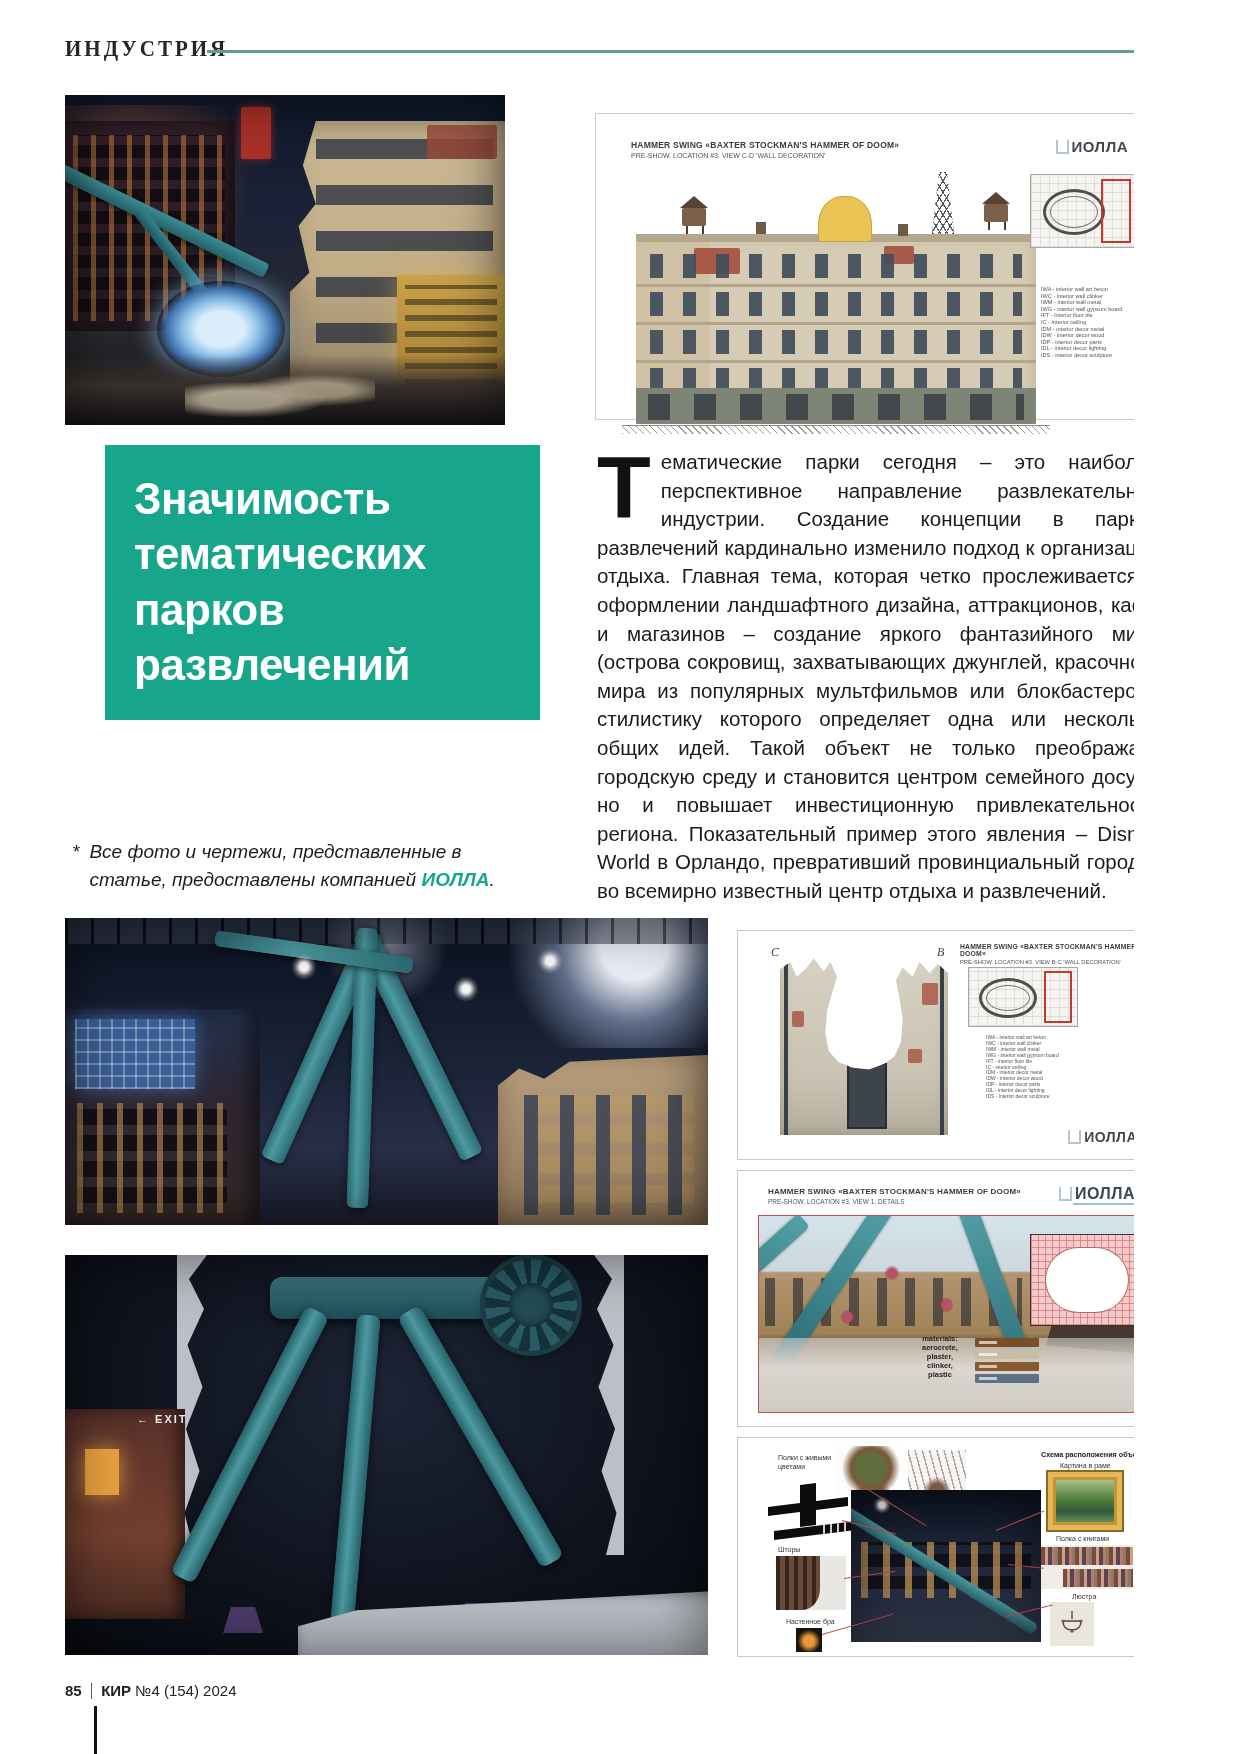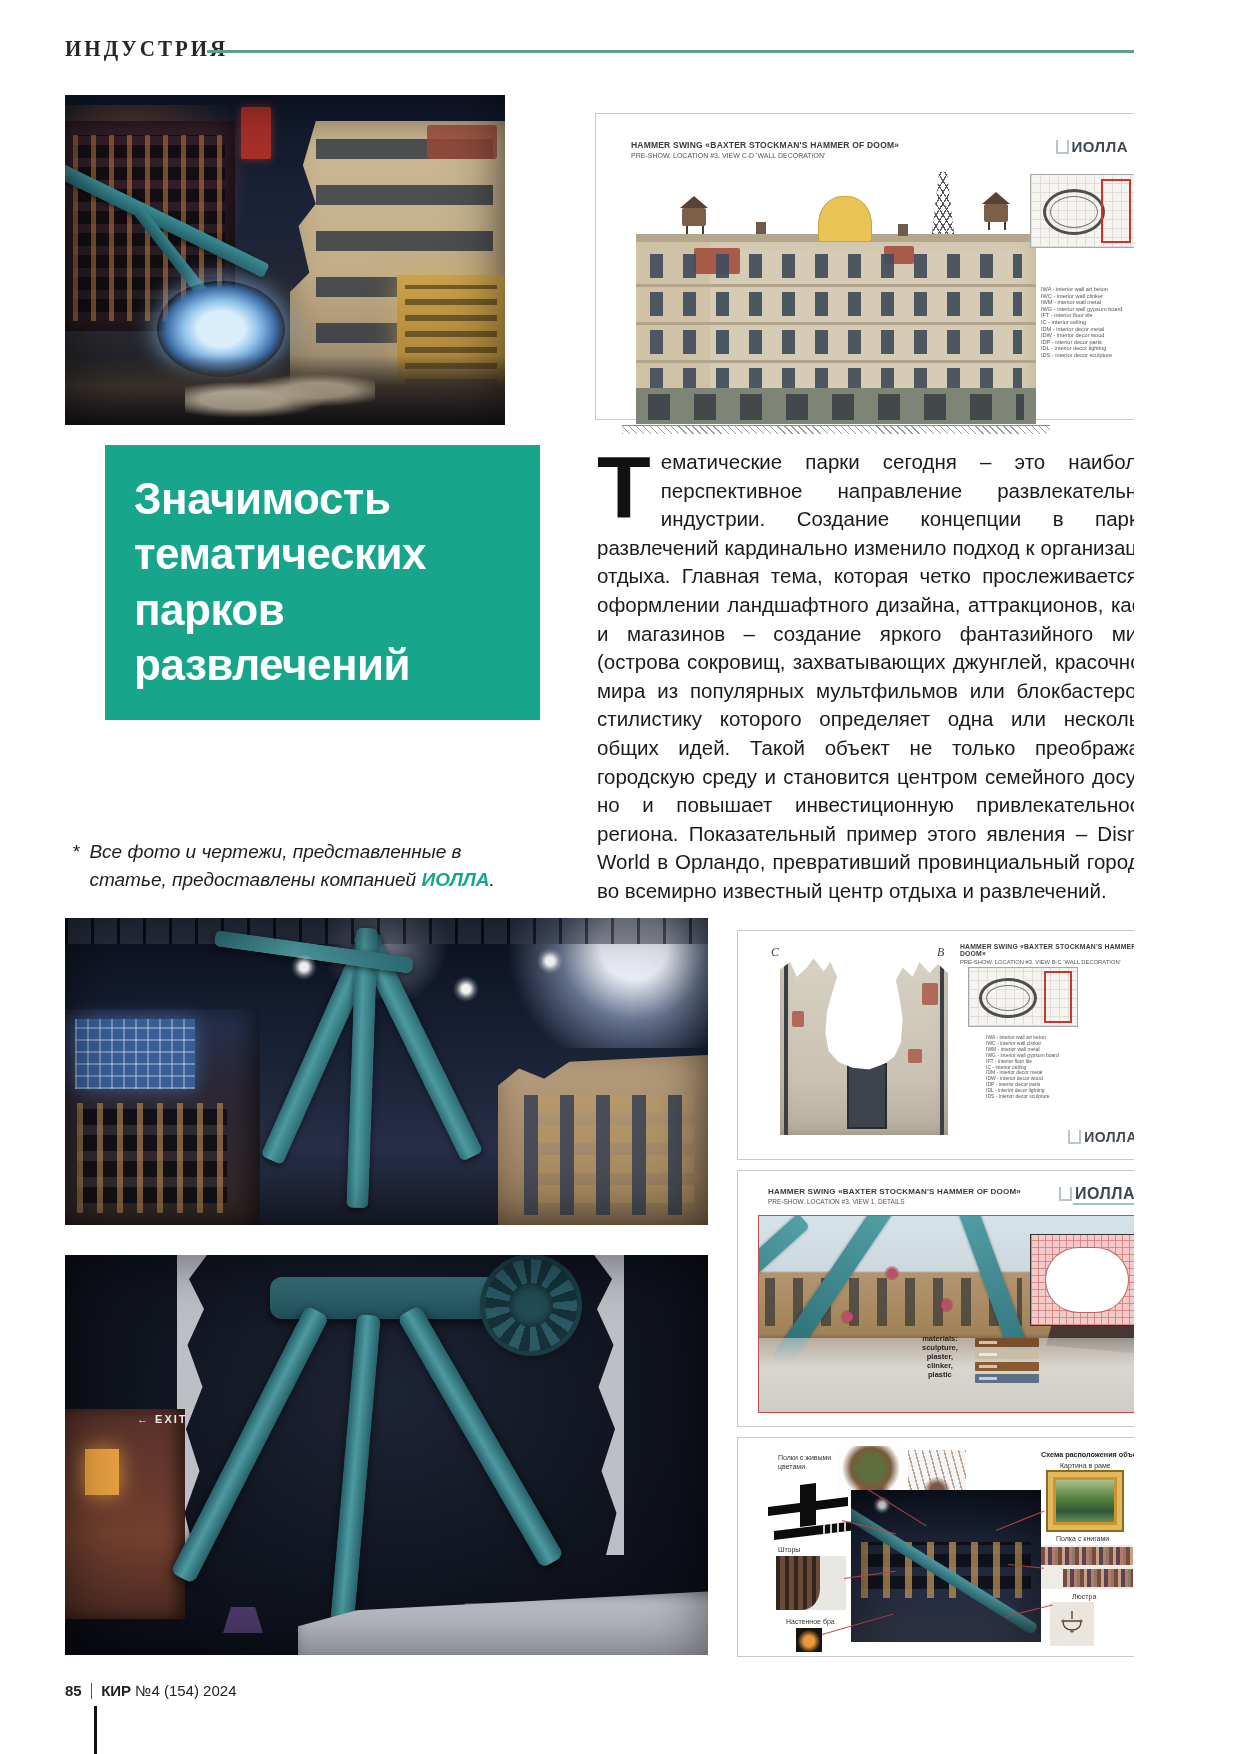--- a/index.html
+++ b/index.html
@@ -413,21 +413,21 @@
       <div class="strut" style="left:118px;top:-12px;width:20px;height:190px;transform:rotate(34deg);transform-origin:top center;"></div>
       <div class="strut" style="left:196px;top:-14px;width:20px;height:200px;transform:rotate(-20deg);transform-origin:top center;"></div>
       <div class="strut" style="left:36px;top:4px;width:18px;height:160px;transform:rotate(48deg);transform-origin:top center;"></div>
       <div class="joint" style="left:128px;top:52px;"></div>
       <div class="joint" style="left:182px;top:84px;"></div>
       <div class="joint" style="left:84px;top:96px;"></div>
       <div class="det-dark"></div>
       <div class="det-snow"></div>
       <div class="abs mat" style="left:163px;top:118px;">
         <div>materials:</div>
-        <div>sculpture,</div>
+        <div>aerocrete,</div>
         <div>plaster,</div>
         <div>clinker,</div>
         <div>plastic</div>
       </div>
       <div class="abs" style="left:216px;top:122px;">
         <div class="sw" style="background:#7a4e28;"></div>
         <div class="sw" style="background:#c9bda6;"></div>
         <div class="sw" style="background:#8a5a2e;"></div>
         <div class="sw" style="background:#5c7086;"></div>
       </div>

